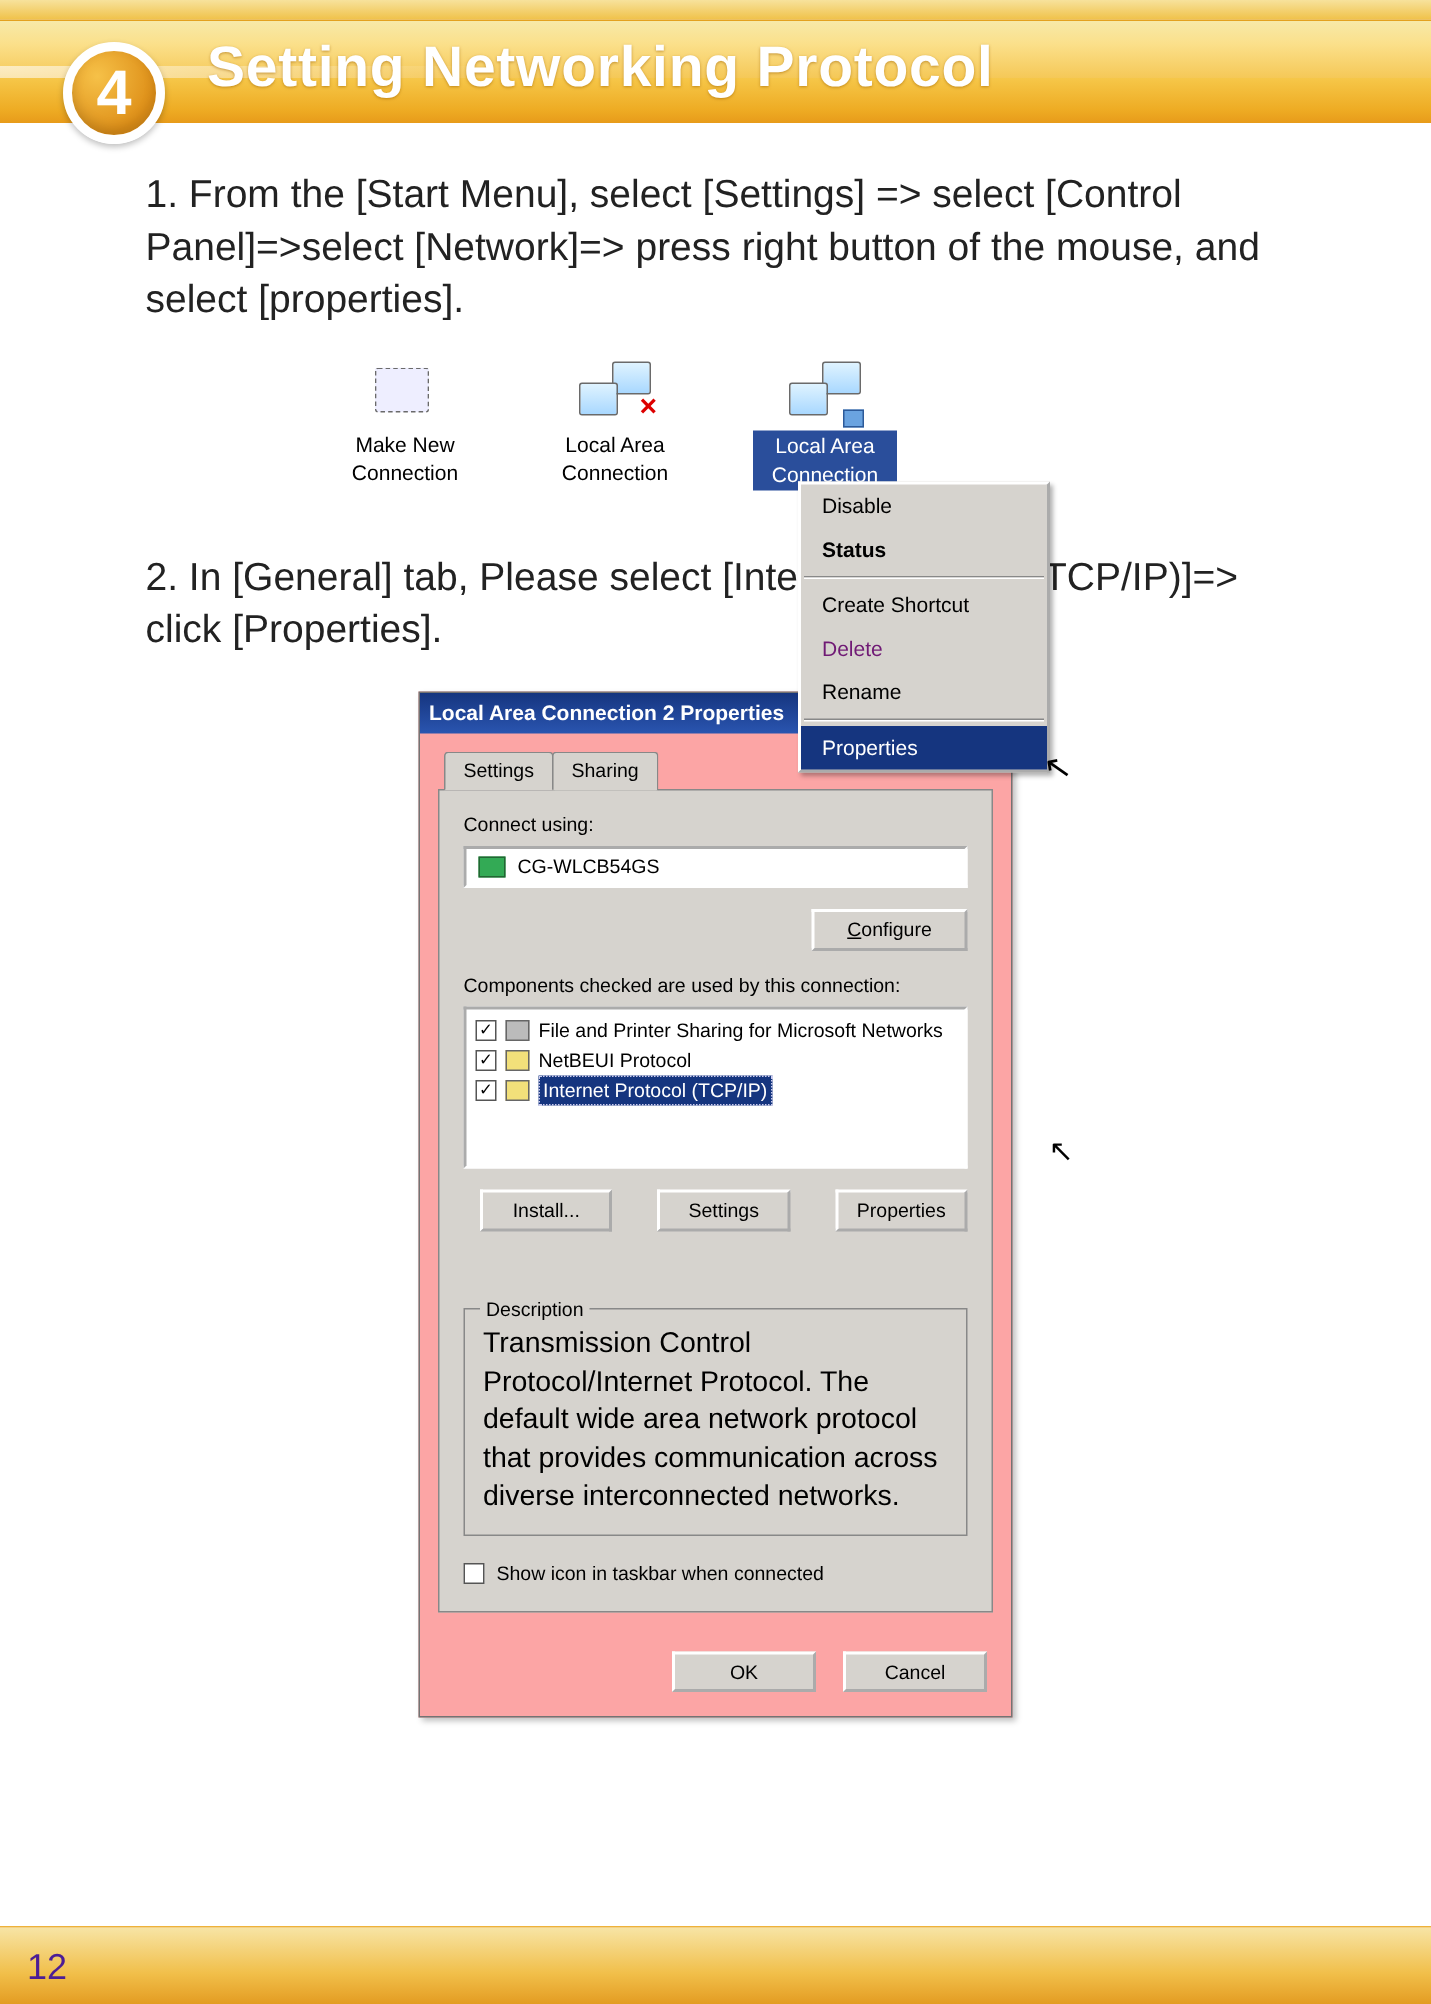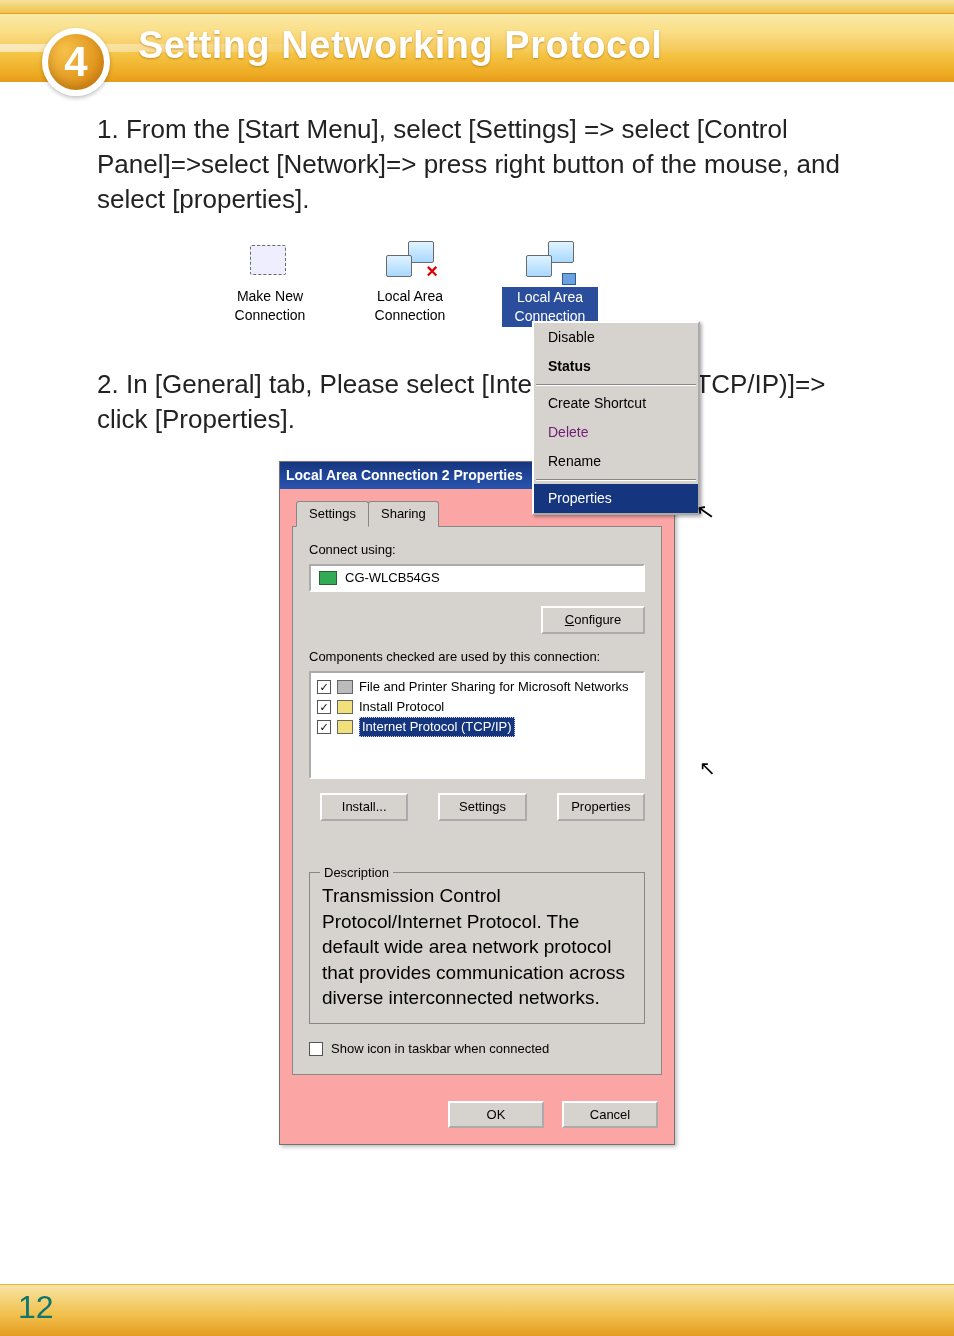--- a/index.html
+++ b/index.html
@@ -215,21 +215,21 @@
 
   
   .footer-band {
     position: absolute;
     bottom: 0; left: 0; right: 0;
     height: 52px;
     background: linear-gradient(#f7e4a5, #f1bf4a 60%, #e39c22);
     border-top: 1px solid #eeb23a;
   }
   .footer-page {
-    position:absolute; bottom:10px; left:18px; color:#0f766e; font-size:32px;
+    position:absolute; bottom:10px; left:18px; color:#4c1d95; font-size:24px;
   }
 </style>
 </head>
 <body>
 <div class="page">
 
   <div class="header-band-top"></div>
   <div class="header-band-mid">
     <div class="swoosh"></div>
   </div>
@@ -308,21 +308,21 @@
             <div class="label">Components checked are used by this connection:</div>
             <div class="listbox">
               <div class="li fps">
                 <span class="chk checked"></span>
                 <span class="icn"></span>
                 <span class="lbl">File and Printer Sharing for Microsoft Networks</span>
               </div>
               <div class="li netbeui">
                 <span class="chk checked"></span>
                 <span class="icn"></span>
-                <span class="lbl">Install Protocol</span>
+                <span class="lbl">NetBEUI Protocol</span>
               </div>
               <div class="li tcpip">
                 <span class="chk checked"></span>
                 <span class="icn"></span>
                 <span class="lbl">Internet Protocol (TCP/IP)</span>
               </div>
             </div>
           </div>
 
           <div class="btnrow">

